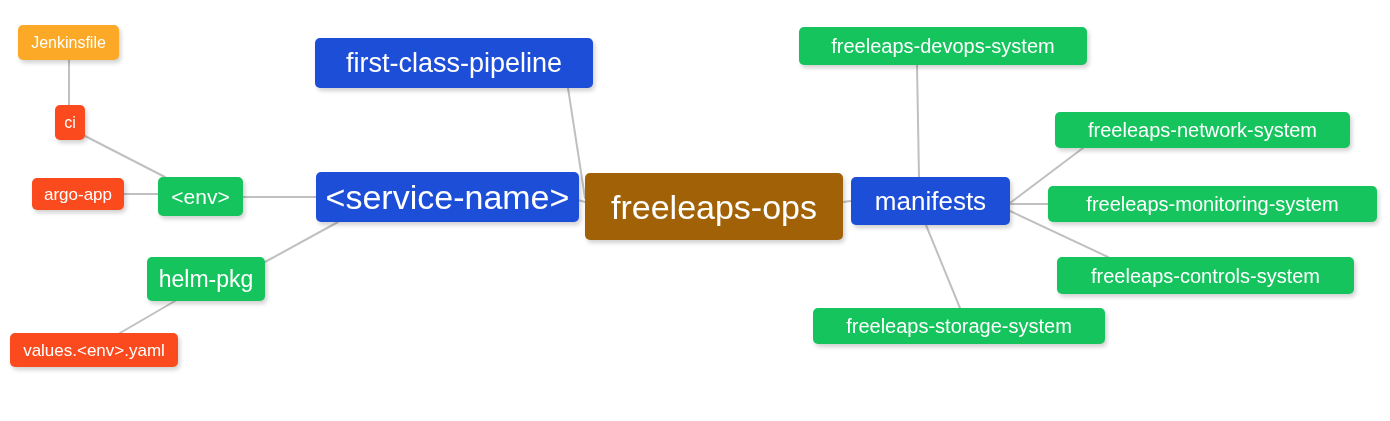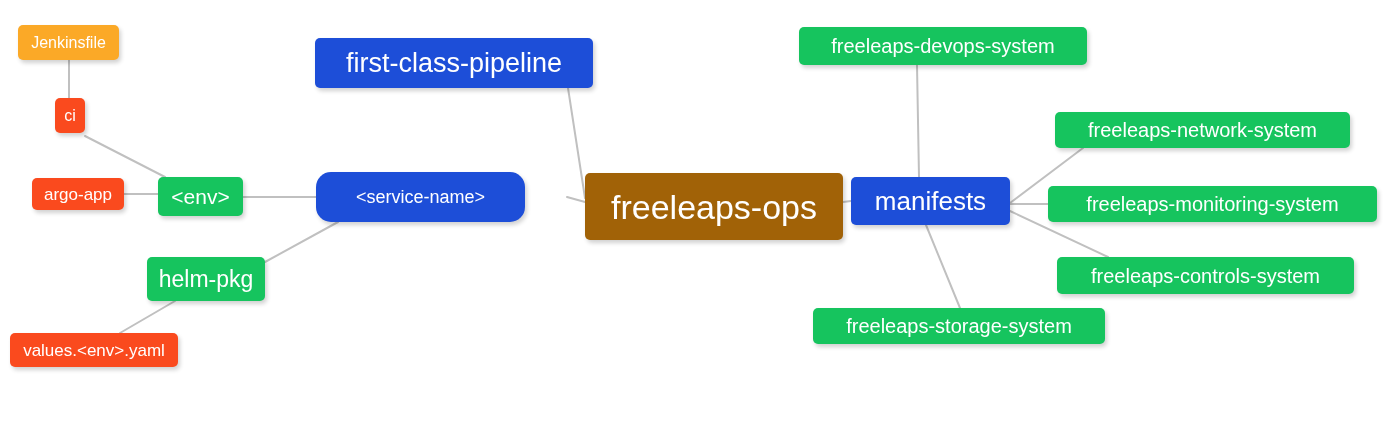--- a/index.html
+++ b/index.html
@@ -68,36 +68,36 @@
       <line x1="1010" y1="211" x2="1108" y2="257" stroke="#c0c0c0" stroke-width="2" stroke-linecap="round"></line>
       <line x1="926" y1="225" x2="960" y2="308" stroke="#c0c0c0" stroke-width="2" stroke-linecap="round"></line>
     </svg>
   <div id="node-layer">
       <div class="node n-root" style="left: 585px; top: 173px; width: 258px; height: 67px; font-size: 34px;">
         <span>freeleaps-ops</span>
       </div>
       <div class="node n-blue" style="left: 315px; top: 38px; width: 278px; height: 50px; font-size: 27px;">
         <span>first-class-pipeline</span>
       </div>
-      <div class="node n-blue" style="left: 316px; top: 172px; width: 209px; height: 50px; font-size: 18px; border-radius: 15px;">
+      <div class="node n-blue" style="left: 316px; top: 172px; width: 263px; height: 50px; font-size: 34px;">
         <span>&lt;service-name&gt;</span>
       </div>
       <div class="node n-blue" style="left: 851px; top: 177px; width: 159px; height: 48px; font-size: 26px;">
         <span>manifests</span>
       </div>
       <div class="node n-green" style="left: 158px; top: 177px; width: 85px; height: 39px; font-size: 21px; text-align: center;">
         <span>&lt;env&gt;</span>
       </div>
       <div class="node n-green" style="left: 147px; top: 257px; width: 118px; height: 44px; font-size: 23px; text-align: right;">
         <span>helm-pkg</span>
       </div>
       <div class="node n-orange" style="left: 18px; top: 25px; width: 101px; height: 35px; font-size: 16px;">
         <span>Jenkinsfile</span>
       </div>
-      <div class="node n-red" style="left: 55px; top: 98px; width: 30px; height: 35px; font-size: 16px;">
+      <div class="node n-red" style="left: 55px; top: 105px; width: 30px; height: 35px; font-size: 16px;">
         <span>ci</span>
       </div>
       <div class="node n-red" style="left: 32px; top: 178px; width: 92px; height: 32px; font-size: 17px;">
         <span>argo-app</span>
       </div>
       <div class="node n-red" style="left: 10px; top: 333px; width: 168px; height: 34px; font-size: 17px;">
         <span>values.&lt;env&gt;.yaml</span>
       </div>
       <div class="node n-green" style="left: 799px; top: 27px; width: 288px; height: 38px; font-size: 20px;">
         <span>freeleaps-devops-system</span>

